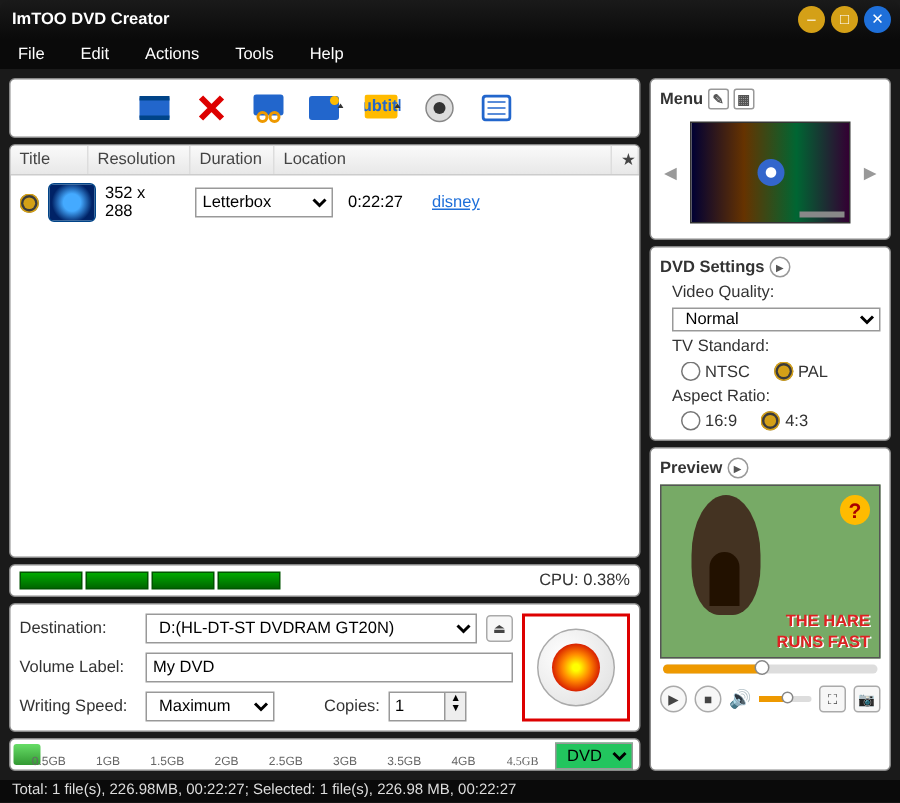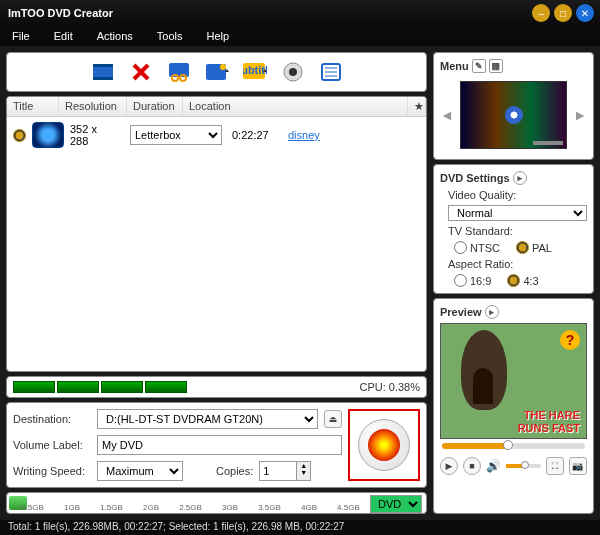--- a/index.html
+++ b/index.html
@@ -200,21 +200,21 @@
       <div class="sizefill"></div>
       <div class="ticks" id="ticks">
           <span class="tick" style="left: 6%;">0.5GB</span>
           <span class="tick" style="left: 17%;">1GB</span>
           <span class="tick" style="left: 28%;">1.5GB</span>
           <span class="tick" style="left: 39%;">2GB</span>
           <span class="tick" style="left: 50%;">2.5GB</span>
           <span class="tick" style="left: 61%;">3GB</span>
           <span class="tick" style="left: 72%;">3.5GB</span>
           <span class="tick" style="left: 83%;">4GB</span>
-          <span class="tick" style="left: 94%;">4.5GB</span>
+          <span class="tick" style="left: 94%; font-family: Liberation Serif, serif;">4.5GB</span>
         </div>
       <select class="dvdmode"><option>DVD</option></select>
     </div>
   </div>
 
   <div class="right">
     <div class="panel">
       <div class="phead">
         <span>Menu</span>
         <div class="pico">✎</div>

